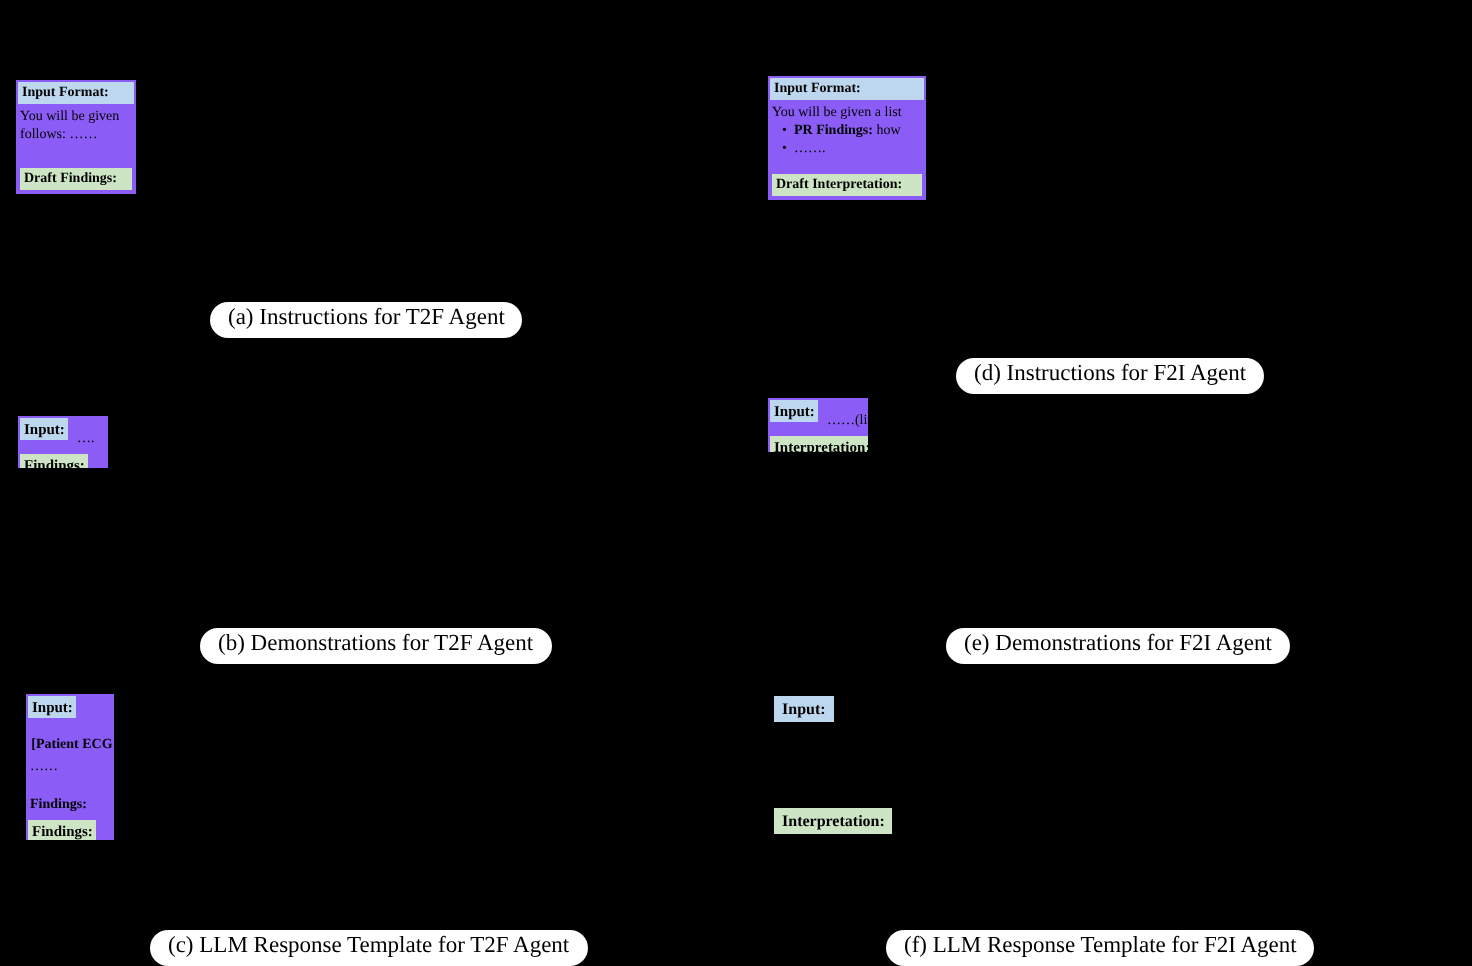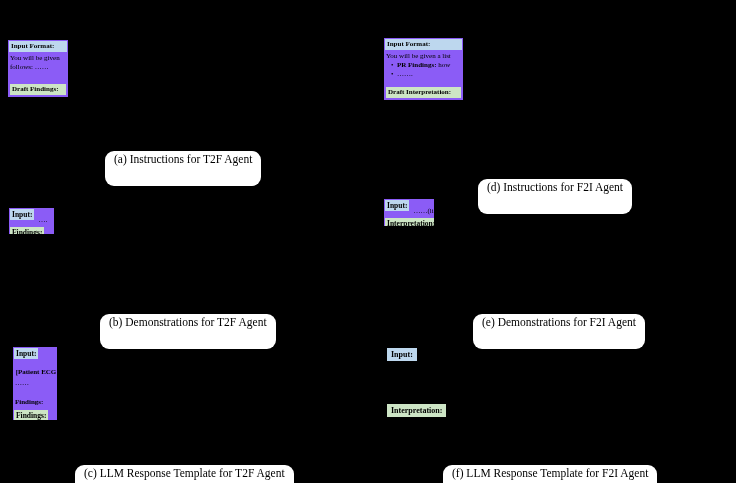--- a/index.html
+++ b/index.html
@@ -15,21 +15,21 @@
   .green{background:#CDE5C5;}
   .footer{position:absolute;bottom:1px;left:1px;right:1px;}
   .body{margin:2px 1px 0 2px;}
   .bline{line-height:9px;font-size:7px;}
   .f7{font-size:7px;line-height:9px;}
   .b{font-weight:bold;}
   .bullet-row{padding-left:5px;}
   .bullet-glyph{display:inline-block;width:6px;}
   
   .pill{
-    position:absolute;background:#fff;border-radius:9px;padding:2px 9px 20px 9px;
+    position:absolute;background:#fff;border-radius:9px;padding:2px 9px 3px 9px;
     font-size:11.5px;line-height:13px;white-space:nowrap;color:#000;
   }
   
   .lonechip{position:absolute;font-weight:bold;font-size:8px;line-height:11px;padding:1px 4px;}
 
   
   #box-a{left:8px;top:40px;width:60px;height:57px;}
   #box-a .chip{font-size:7px;line-height:9px;}
   #cap-a{left:105px;top:151px;}
   

